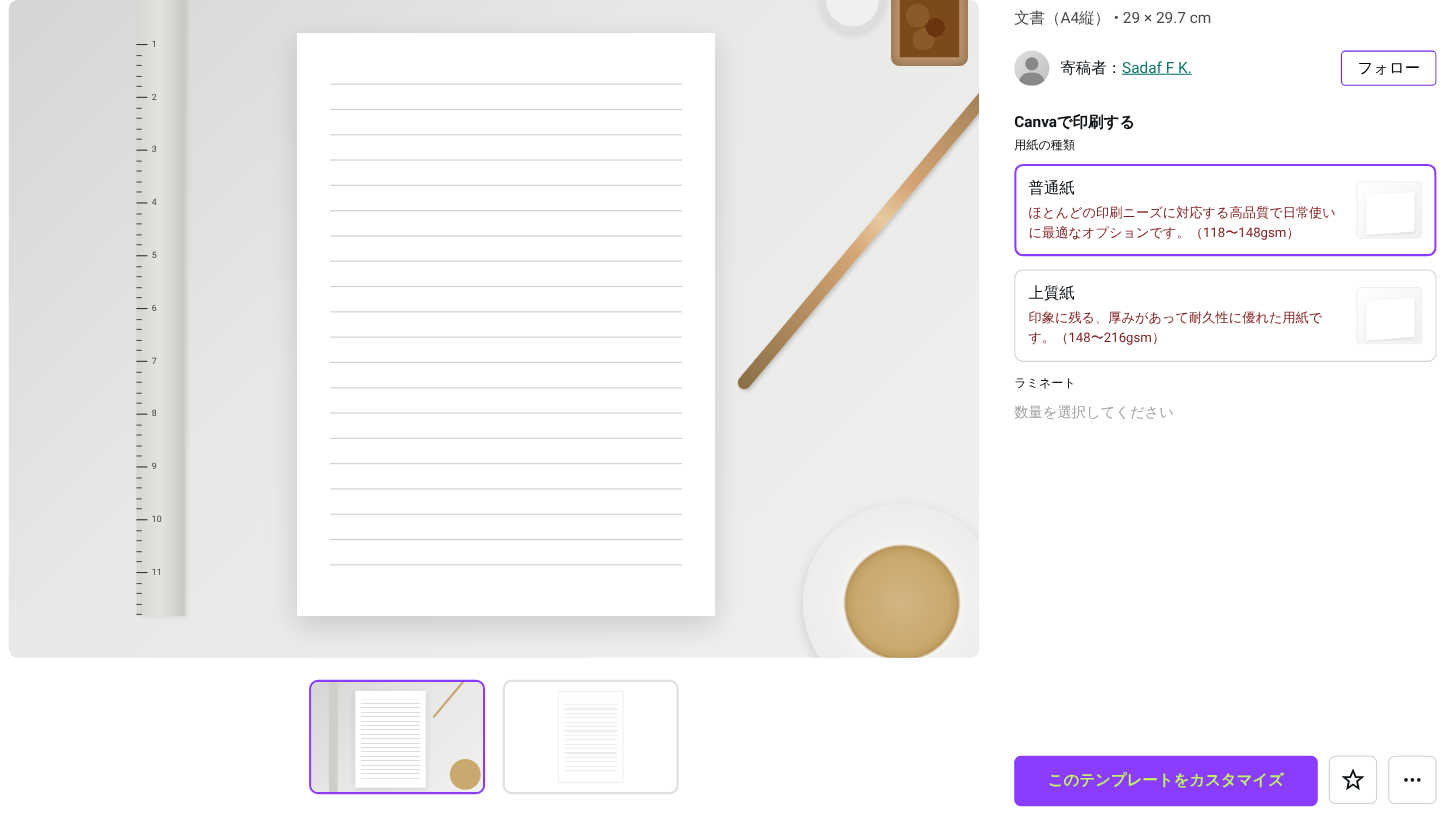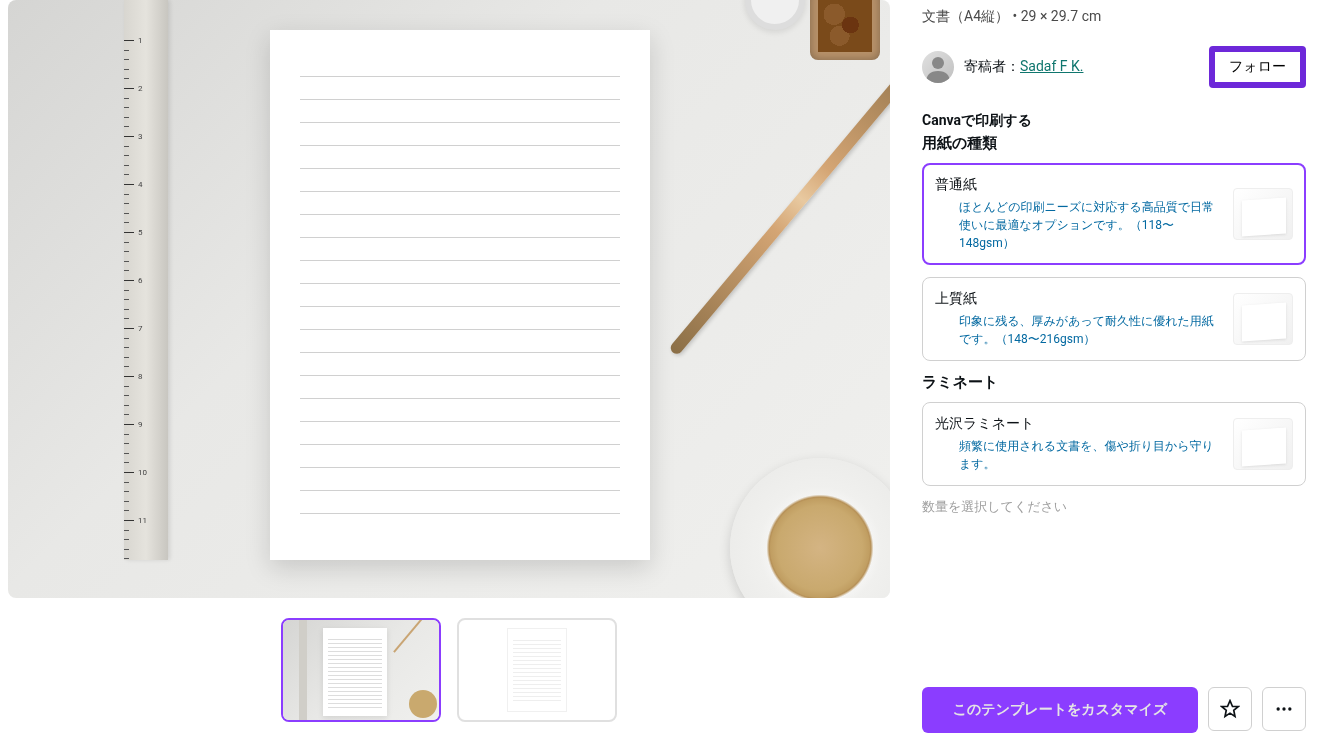--- a/index.html
+++ b/index.html
@@ -33,33 +33,33 @@
 .thumb-plain-paper { width: 60px; height: 84px; background: #fff; border: 1px solid #f0f0f0; position: relative; }
 .thumb-plain-lines { position: absolute; inset: 8px 5px; background: repeating-linear-gradient(to bottom, transparent 0, transparent 3px, #eee 3px, #eee 4px); }
 .right-panel { width: 392px; display: flex; flex-direction: column; padding-top: 8px; padding-right: 8px; }
 .title { font-size: 24px; font-weight: 700; margin-bottom: 8px; }
 .meta { font-size: 14px; color: #4a4a4a; margin-bottom: 20px; }
 .author-row { display: flex; align-items: center; gap: 10px; margin-bottom: 24px; }
 .avatar { width: 32px; height: 32px; border-radius: 50%; background: linear-gradient(135deg, #e0e0e0, #c0c0c0); flex-shrink: 0; display: flex; align-items: center; justify-content: center; overflow: hidden; }
 .avatar svg { width: 32px; height: 32px; }
 .author-text { font-size: 14px; }
 .author-link { text-decoration: underline; color: #0f766e; }
-.follow-btn { margin-left: auto; padding: 6px 14px; border: 6px solid #6d28d9; border-radius: 4px; background: #fff; font-size: 14px; cursor: pointer; }
+.follow-btn { margin-left: auto; padding: 6px 14px; border: 1px solid #6d28d9; border-radius: 4px; background: #fff; font-size: 14px; cursor: pointer; }
 .section-head { font-size: 14px; font-weight: 700; margin-bottom: 4px; }
-.section-sub { font-size: 15px; font-weight: 700; margin-bottom: 10px; }
+.section-sub { font-size: 11px; font-weight: 400; margin-bottom: 10px; }
 .option-card { display: flex; align-items: center; border: 1px solid #d0d0d0; border-radius: 8px; padding: 12px; margin-bottom: 12px; cursor: pointer; gap: 12px; }
 .option-card.selected { border-color: #8b3dff; border-width: 2px; padding: 11px; }
 .option-text { flex: 1; }
 .option-title { font-size: 14px; font-weight: 400; margin-bottom: 4px; }
-.option-desc { font-size: 12px; color: #0369a1; line-height: 1.5; margin-left: 24px; }
+.option-desc { font-size: 12px; color: #7f1d1d; line-height: 1.5; }
 .option-thumb { width: 60px; height: 52px; border-radius: 4px; background: linear-gradient(135deg, #fff 0%, #f0f0f0 100%); flex-shrink: 0; border: 1px solid #eee; position: relative; overflow: hidden; }
 .option-thumb-paper { position: absolute; left: 8px; top: 10px; width: 44px; height: 36px; background: #fff; box-shadow: 0 1px 3px rgba(0,0,0,0.1); transform: skewY(-4deg); }
 .qty-label { font-size: 13px; color: #9e9e9e; margin-top: 4px; margin-bottom: 12px; }
 .bottom-row { display: flex; gap: 10px; margin-top: auto; padding-bottom: 8px; }
-.customize-btn { flex: 1; background: #8b3dff; color: #e5e5e5; border: none; border-radius: 6px; padding: 14px; font-size: 14px; font-weight: 600; cursor: pointer; }
+.customize-btn { flex: 1; background: #8b3dff; color: #bef264; border: none; border-radius: 6px; padding: 14px; font-size: 14px; font-weight: 600; cursor: pointer; }
 .icon-btn { width: 44px; height: 44px; border: 1px solid #d0d0d0; border-radius: 6px; background: #fff; display: flex; align-items: center; justify-content: center; cursor: pointer; }
 .scroll-area { flex: 1; overflow-y: auto; }
 </style>
 </head>
 <body>
 
 <div class="container">
   <div class="left-panel">
     <div class="preview-main">
       <div class="ruler">
@@ -220,29 +220,20 @@
           <div class="option-title">上質紙</div>
           <div class="option-desc">印象に残る、厚みがあって耐久性に優れた用紙です。（148〜216gsm）</div>
         </div>
         <div class="option-thumb">
             <div class="option-thumb-paper"></div>
           </div>
       </div>
 
       <div class="section-sub" style="margin-top:8px">ラミネート</div>
 
-      <div class="option-card">
-        <div class="option-text">
-          <div class="option-title">光沢ラミネート</div>
-          <div class="option-desc">頻繁に使用される文書を、傷や折り目から守ります。</div>
-        </div>
-        <div class="option-thumb">
-            <div class="option-thumb-paper"></div>
-          </div>
-      </div>
 
 
       <div class="qty-label">数量を選択してください</div>
     </div>
 
     <div class="bottom-row">
       <button class="customize-btn">このテンプレートをカスタマイズ</button>
       <button class="icon-btn">
         <svg width="20" height="20" viewBox="0 0 24 24" fill="none" stroke="#0d1216" stroke-width="2">
             <path d="M12 2l3 7h7l-5.5 4.5L18 21l-6-4-6 4 1.5-7.5L2 9h7z"></path>

